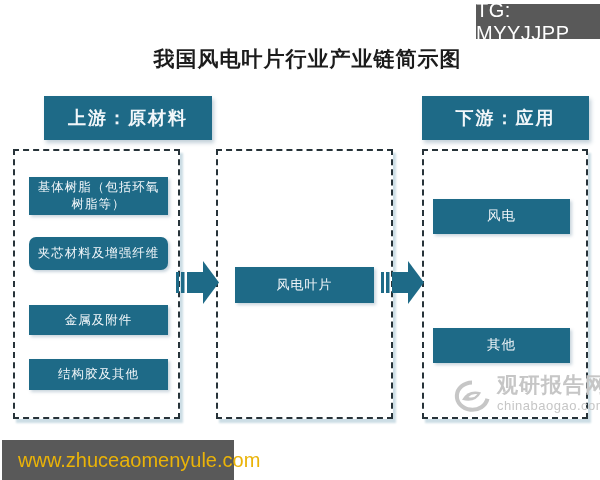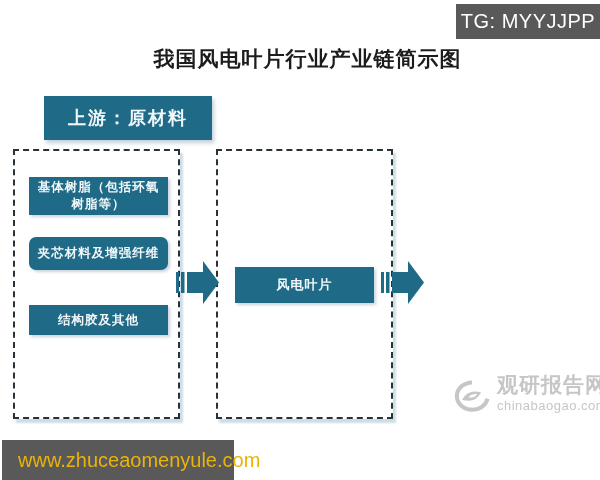--- a/index.html
+++ b/index.html
@@ -2,21 +2,21 @@
 <html><head>
 <meta charset="utf-8">
 <style>
   html,body{margin:0;padding:0;background:#ffffff;}
   #stage{
     position:relative;width:600px;height:480px;background:#ffffff;
     font-family:"Liberation Serif","DejaVu Serif",serif;overflow:hidden;
   }
   
   .tg-badge{
-    position:absolute;top:4px;right:0;width:144px;height:35px;
+    position:absolute;top:4px;right:0;width:124px;height:35px;
     background:#595959;color:#ffffff;display:flex;align-items:center;justify-content:center;
     font-family:"Liberation Sans","DejaVu Sans",sans-serif;font-size:20px;letter-spacing:.5px;
   }
   
   .title{
     position:absolute;top:45px;left:0;width:615px;text-align:center;
     font-size:21px;font-weight:700;color:#1c1c1c;letter-spacing:1px;
   }
   
   .col-header{
@@ -33,21 +33,21 @@
   .hdr-up{left:13px;width:168px;margin-left:31px;}
   .hdr-mid{left:216px;width:179px;}
   .hdr-down{left:422px;width:167px;}
   .box-up{left:13px;width:163px;}
   .box-mid{left:216px;width:173px;}
   .box-down{left:422px;width:162px;}
   
   .node{
     position:absolute;background:#1e6a87;color:#f2f7fa;
     display:flex;align-items:center;justify-content:center;text-align:center;
-    font-size:12.5px;font-weight:700;line-height:1.35;letter-spacing:1px;
+    font-size:12.5px;font-weight:400;line-height:1.35;letter-spacing:1px;
     padding:2px 4px;box-sizing:border-box;
     box-shadow:2px 2px 3px rgba(120,150,170,.4);
   }
   .up-item1{left:14px;top:26px;width:139px;height:38px;}
   .up-item2{left:14px;top:86px;width:139px;height:33px;border-radius:7px;}
   .up-item3{left:14px;top:154px;width:139px;height:30px;}
   .up-item4{left:14px;top:208px;width:139px;height:31px;}
   .mid-item1{left:17px;top:116px;width:139px;height:36px;font-size:13px;}
   .down-item1{left:9px;top:48px;width:137px;height:35px;font-size:13.5px;}
   .down-item2{left:9px;top:177px;width:137px;height:35px;font-size:13.5px;}
@@ -81,27 +81,35 @@
   </div>
 
   <div class="title">我国风电叶片行业产业链简示图</div>
 
   <div class="col-header hdr-up">
     <span>上游：原材料</span>
   </div>
   <div class="col-dashed box-up">
     <div class="node up-item1">基体树脂（包括环氧树脂等）</div>
     <div class="node up-item2">夹芯材料及增强纤维</div>
-    <div class="node up-item3">结构胶及其他</div>
+    <div class="node up-item3">金属及附件</div>
+    <div class="node up-item4">结构胶及其他</div>
   </div>
 
   <div class="col-dashed box-mid">
     <div class="node mid-item1">风电叶片</div>
   </div>
 
+  <div class="col-header hdr-down">
+    <span>下游：应用</span>
+  </div>
+  <div class="col-dashed box-down">
+    <div class="node down-item1">风电</div>
+    <div class="node down-item2">其他</div>
+  </div>
 
   <svg class="arrow arrow-1" viewBox="0 0 44 49">
     <rect x="0" y="14" width="3" height="21" fill="#1e6a87"></rect>
     <rect x="5" y="14" width="3.5" height="21" fill="#1e6a87"></rect>
     <rect x="11" y="14" width="16" height="21" fill="#1e6a87"></rect>
     <polygon points="27,3 43,24.5 27,46" fill="#1e6a87"></polygon>
   </svg>
   <svg class="arrow arrow-2" viewBox="0 0 44 49">
     <rect x="0" y="14" width="3" height="21" fill="#1e6a87"></rect>
     <rect x="5" y="14" width="3.5" height="21" fill="#1e6a87"></rect>

